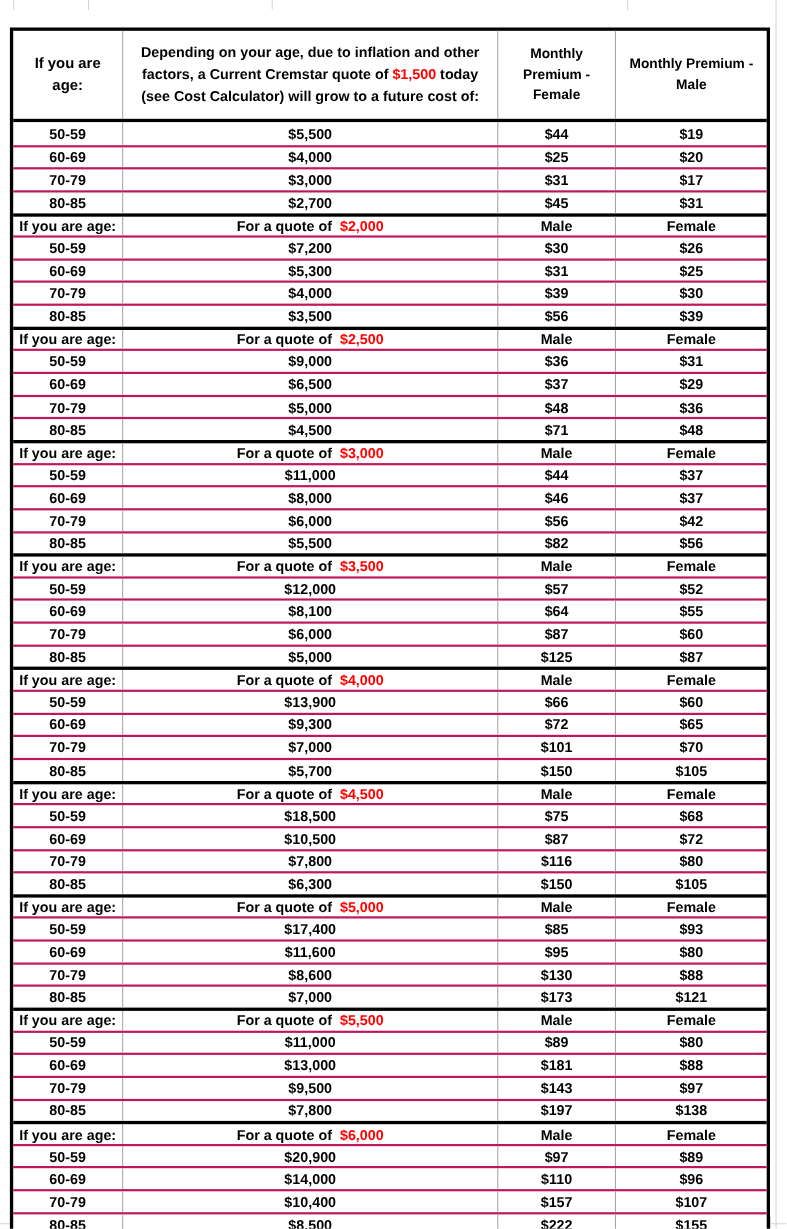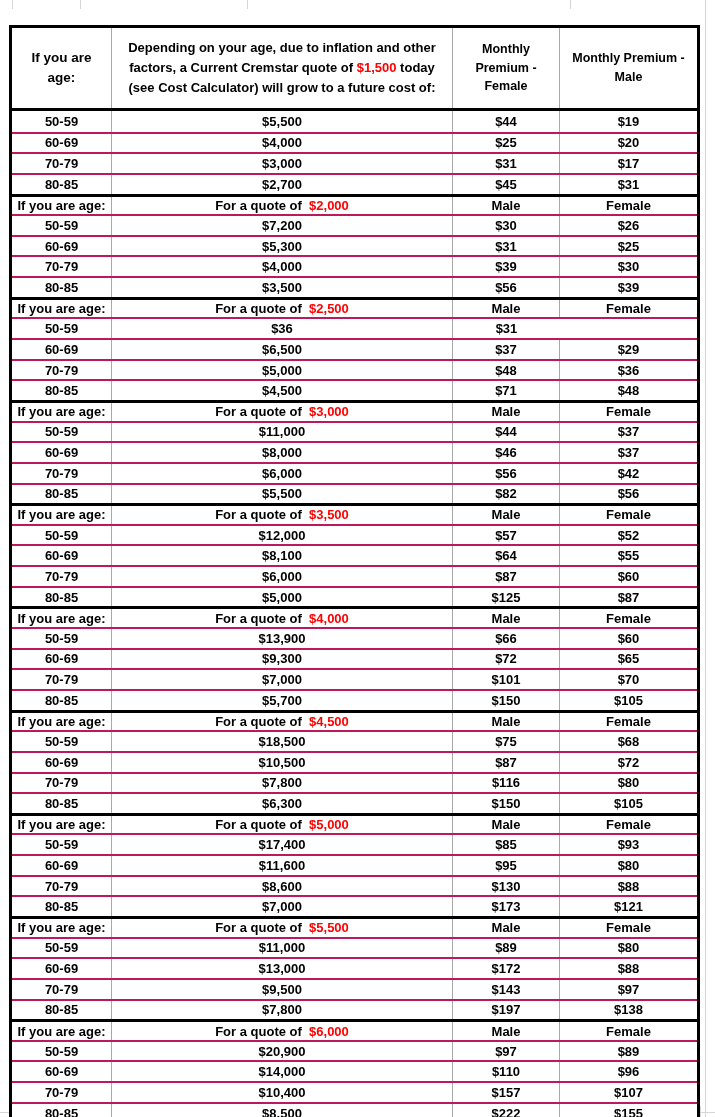--- a/index.html
+++ b/index.html
@@ -144,20 +144,21 @@
         <div class="cell c4">$39</div>
       </div>
       <div class="row section-row">
         <div class="cell c1">If you are age:</div>
         <div class="cell c2">For a quote of &nbsp;<span class="red">$2,500</span></div>
         <div class="cell c3">Male</div>
         <div class="cell c4">Female</div>
       </div>
       <div class="row data-row">
         <div class="cell c1">50-59</div>
+        <div class="cell c2">$9,000</div>
         <div class="cell c3">$36</div>
         <div class="cell c4">$31</div>
       </div>
       <div class="row data-row">
         <div class="cell c1">60-69</div>
         <div class="cell c2">$6,500</div>
         <div class="cell c3">$37</div>
         <div class="cell c4">$29</div>
       </div>
       <div class="row data-row">
@@ -330,21 +331,21 @@
       </div>
       <div class="row data-row">
         <div class="cell c1">50-59</div>
         <div class="cell c2">$11,000</div>
         <div class="cell c3">$89</div>
         <div class="cell c4">$80</div>
       </div>
       <div class="row data-row">
         <div class="cell c1">60-69</div>
         <div class="cell c2">$13,000</div>
-        <div class="cell c3">$172</div>
+        <div class="cell c3">$181</div>
         <div class="cell c4">$88</div>
       </div>
       <div class="row data-row">
         <div class="cell c1">70-79</div>
         <div class="cell c2">$9,500</div>
         <div class="cell c3">$143</div>
         <div class="cell c4">$97</div>
       </div>
       <div class="row data-row">
         <div class="cell c1">80-85</div>

